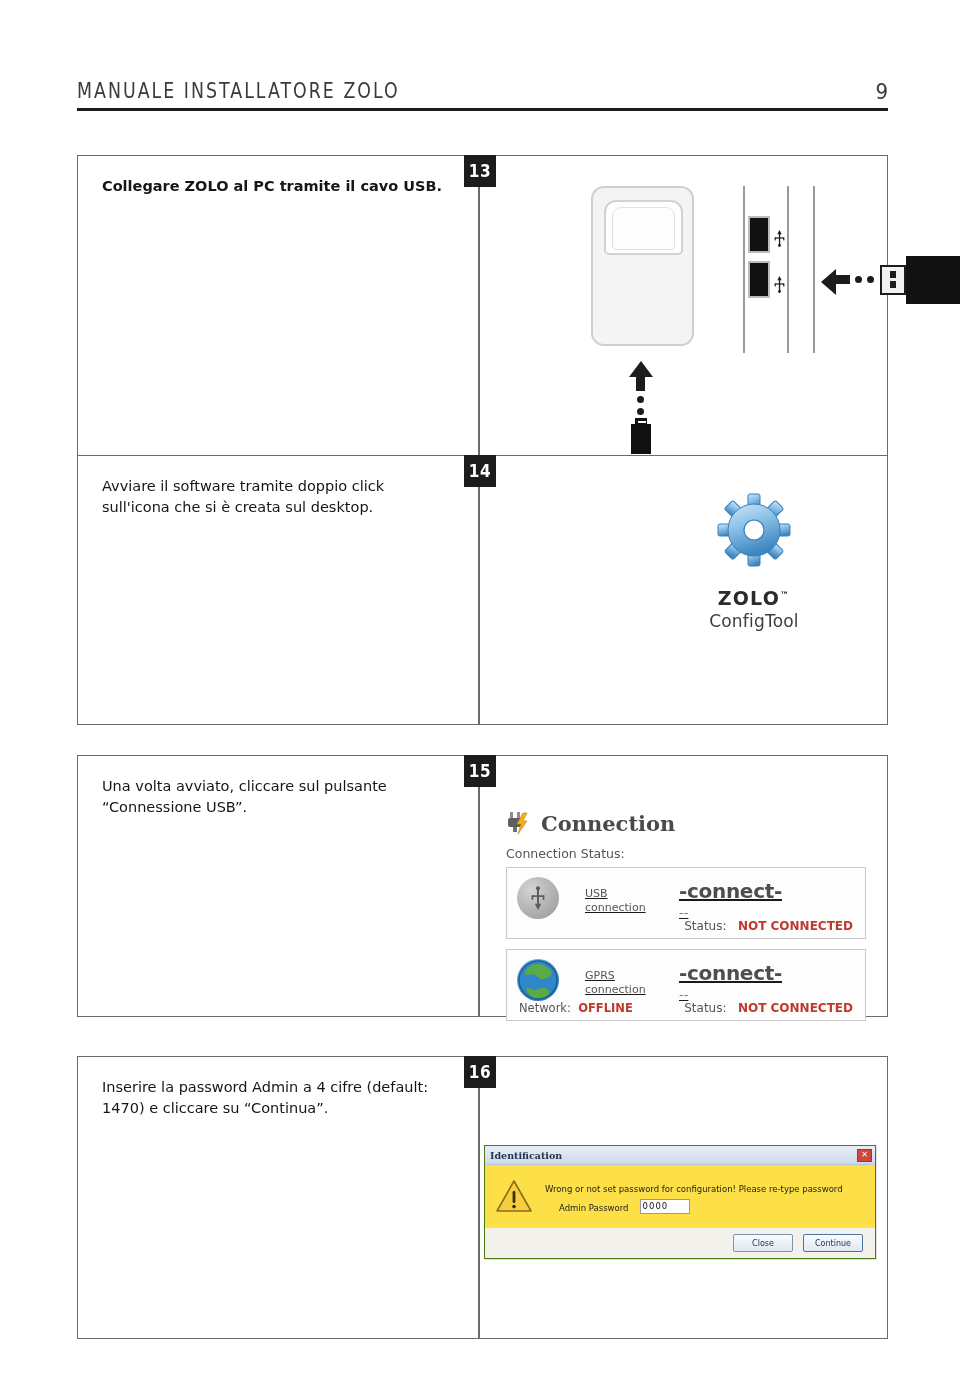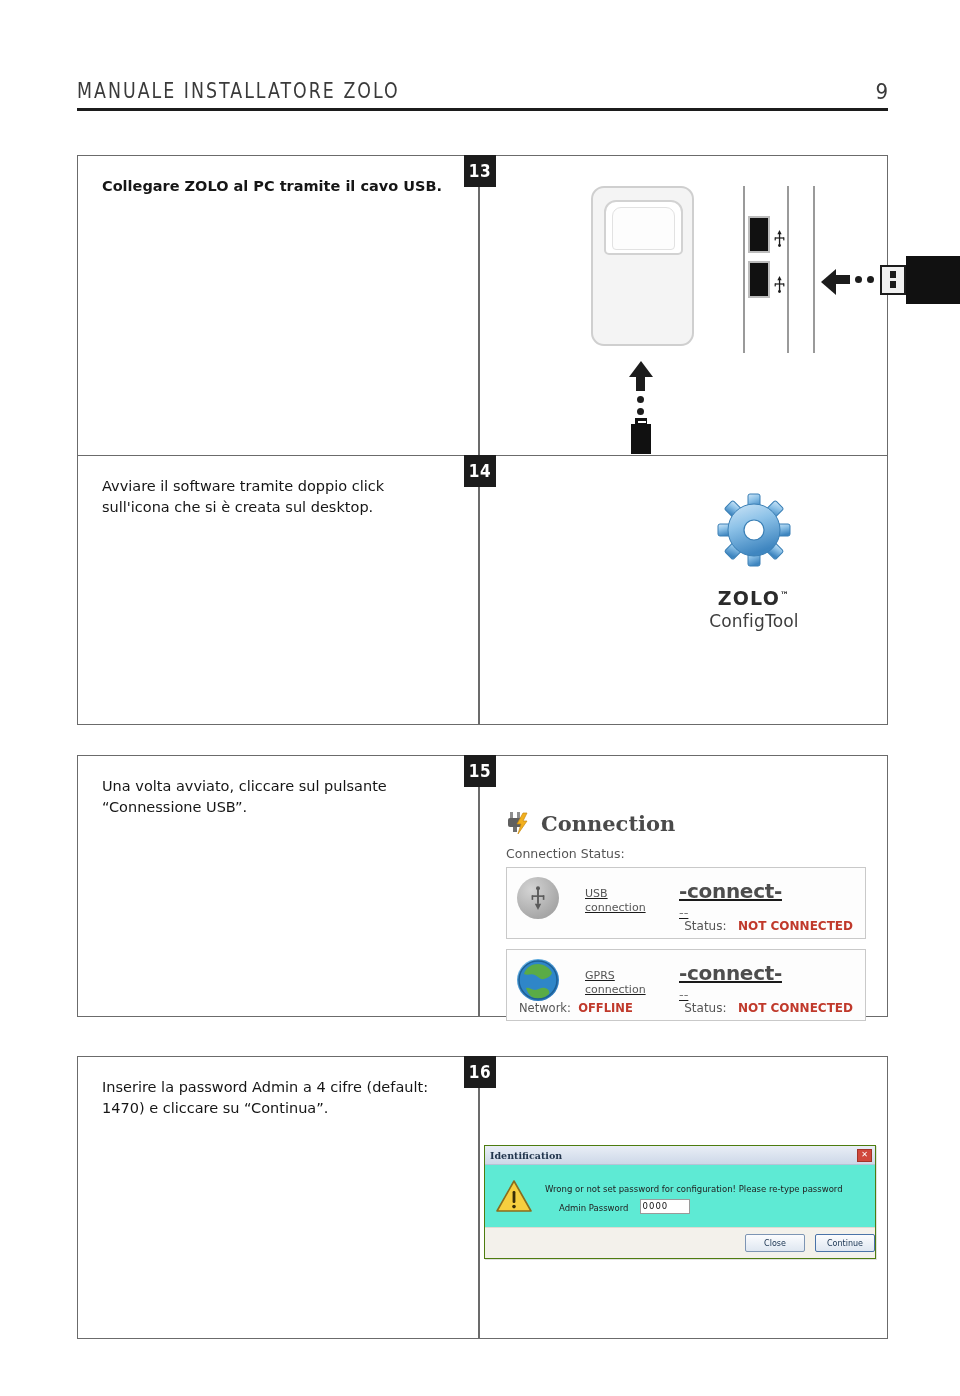--- a/index.html
+++ b/index.html
@@ -446,21 +446,21 @@
     width: 13px; height: 11px;
     background: #d0483c;
     border: 1px solid #a33428;
     color: #ffffff;
     font-size: 8px;
     line-height: 9px;
     text-align: center;
     font-weight: 700;
   }
   .dlg-body {
-    background: #5eead4;
+    background: #fde047;
     height: 62px;
     display: flex;
     align-items: center;
     padding: 0 10px;
     gap: 12px;
     border-bottom: 1px solid #dedad2;
   }
   .warn-ico { flex: 0 0 auto; }
   .dlg-msg {
     font-size: 8.5px;
@@ -487,20 +487,21 @@
     vertical-align: middle;
     letter-spacing: 1px;
   }
   .dlg-foot {
     height: 30px;
     background: #f3f1eb;
     display: flex;
     align-items: center;
     justify-content: flex-end;
     gap: 10px;
+    padding-right: 12px;
   }
   .dlg-btn {
     width: 58px;
     height: 16px;
     border: 1px solid #7d95b4;
     border-radius: 2px;
     background: linear-gradient(#fbfcfe, #dfe7f1);
     font-size: 8px;
     color: #16314f;
     display: flex;

